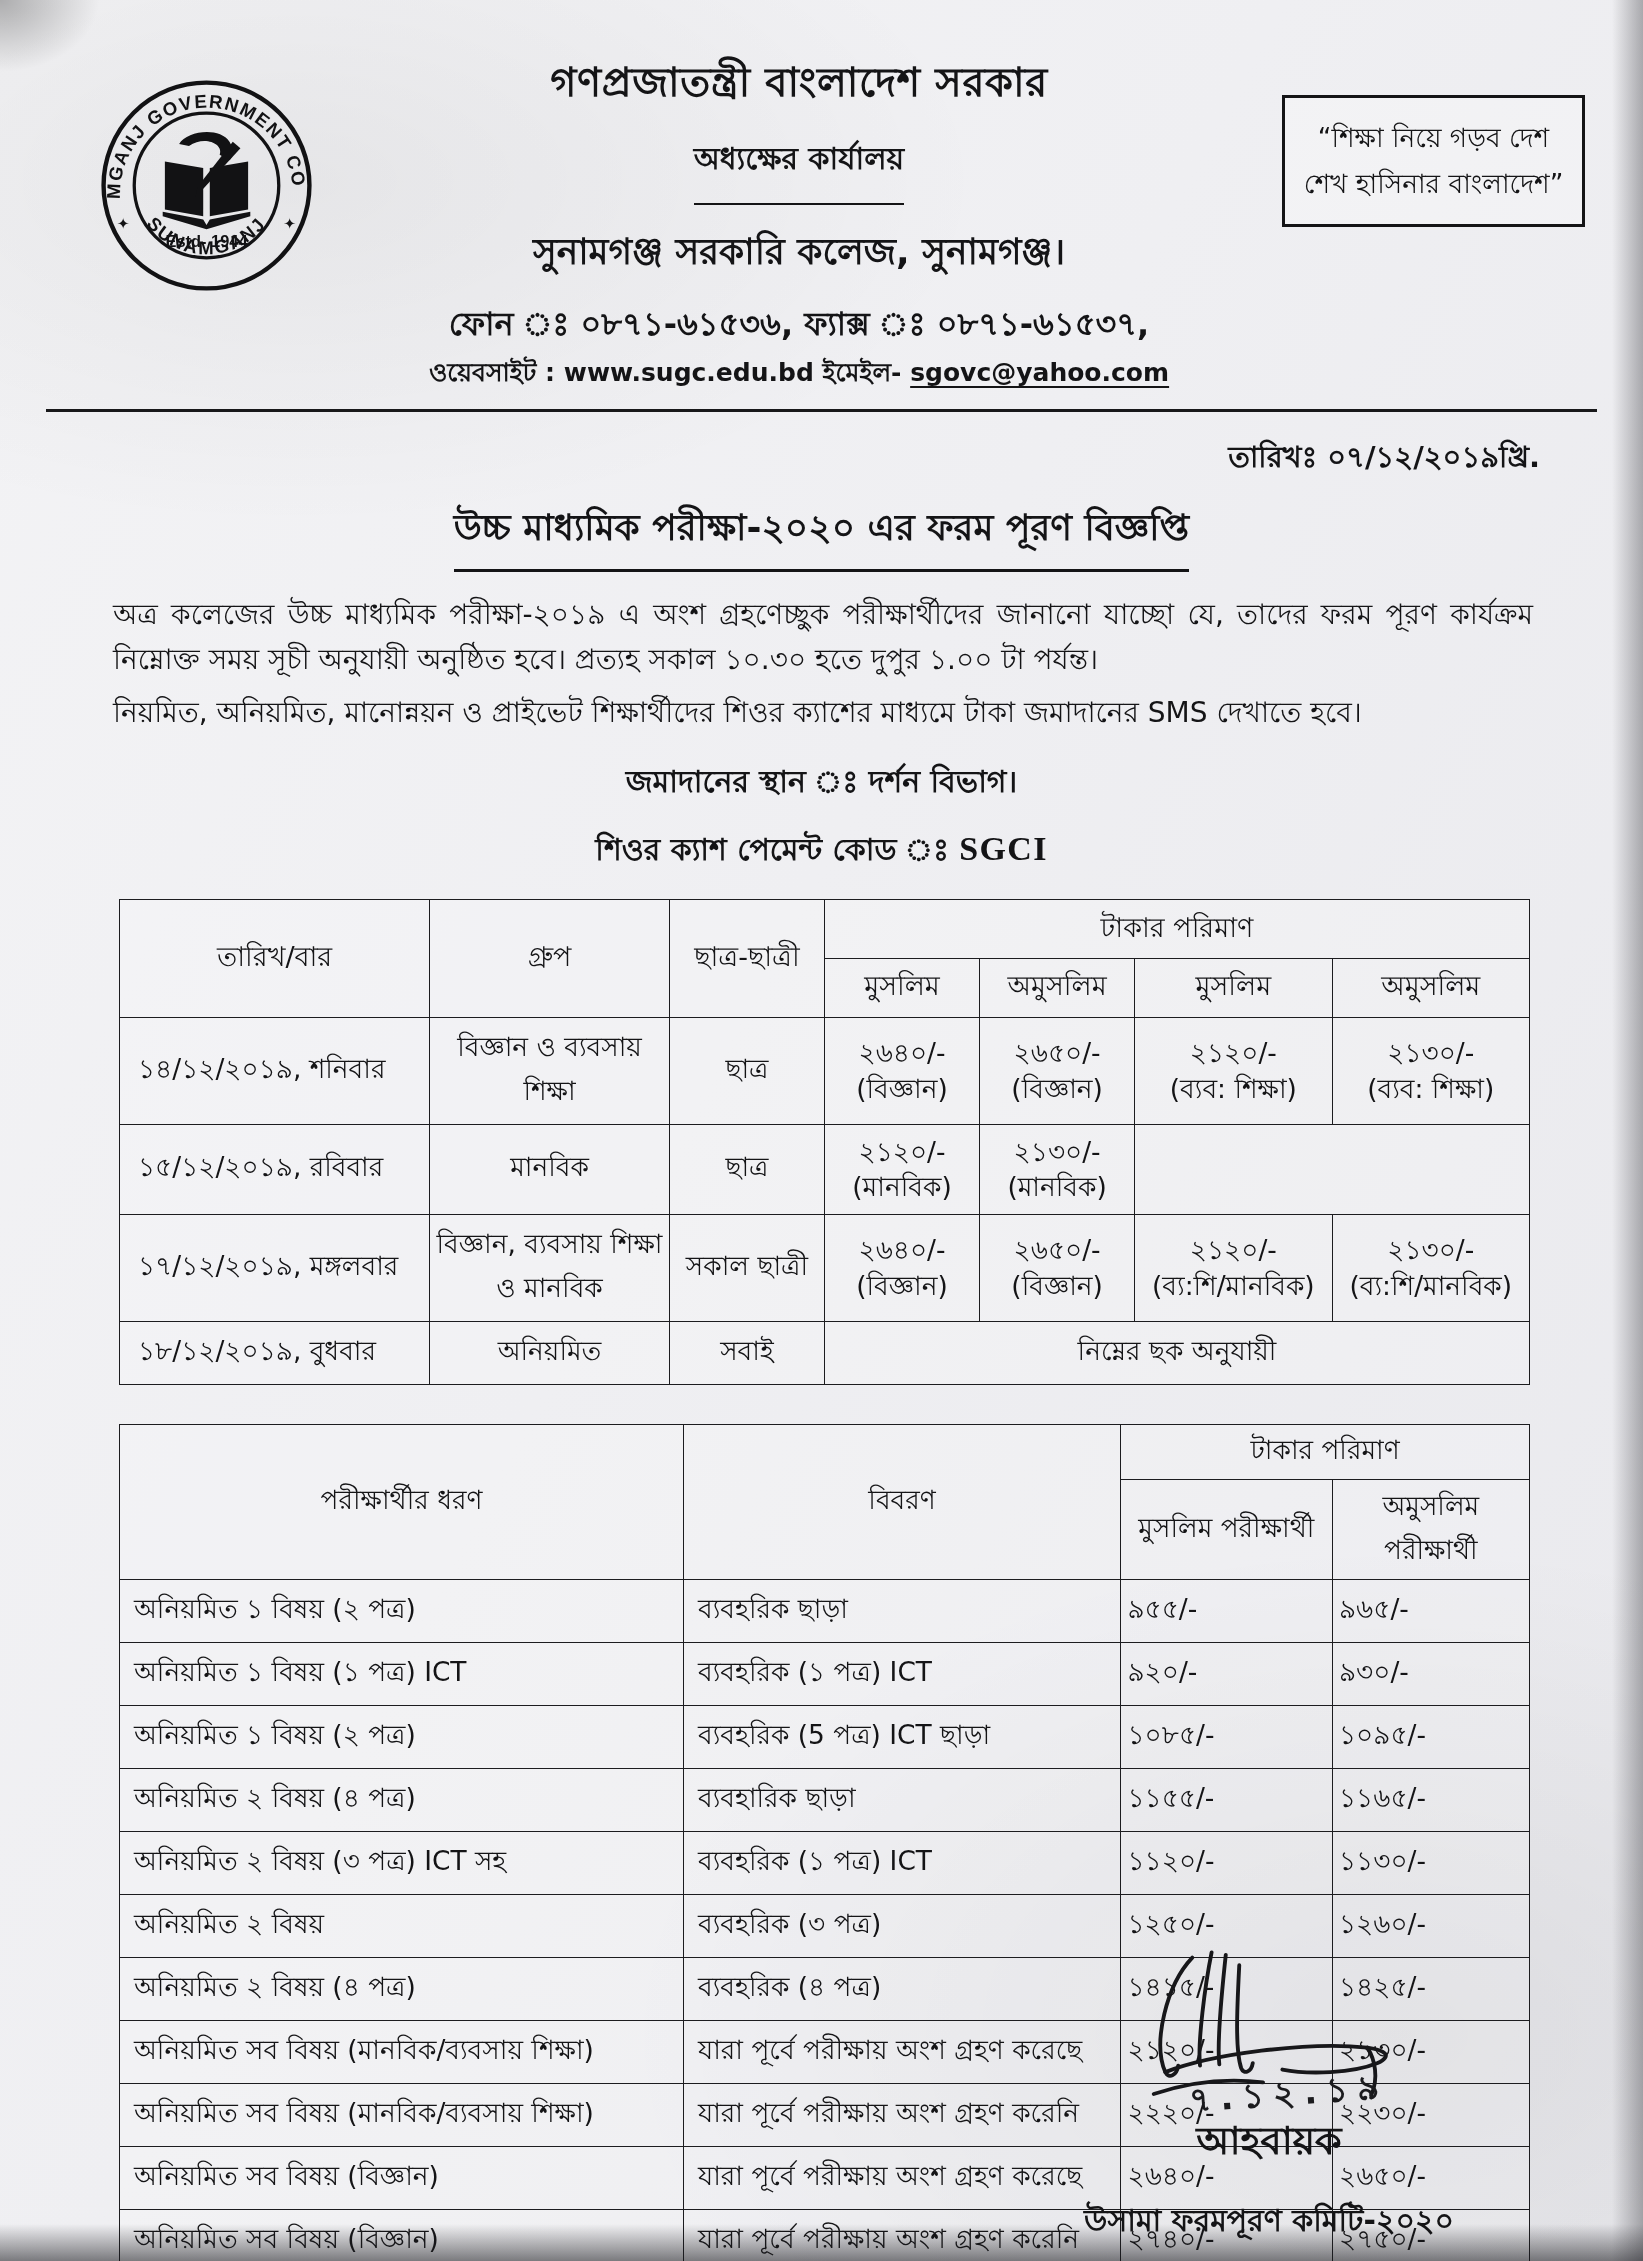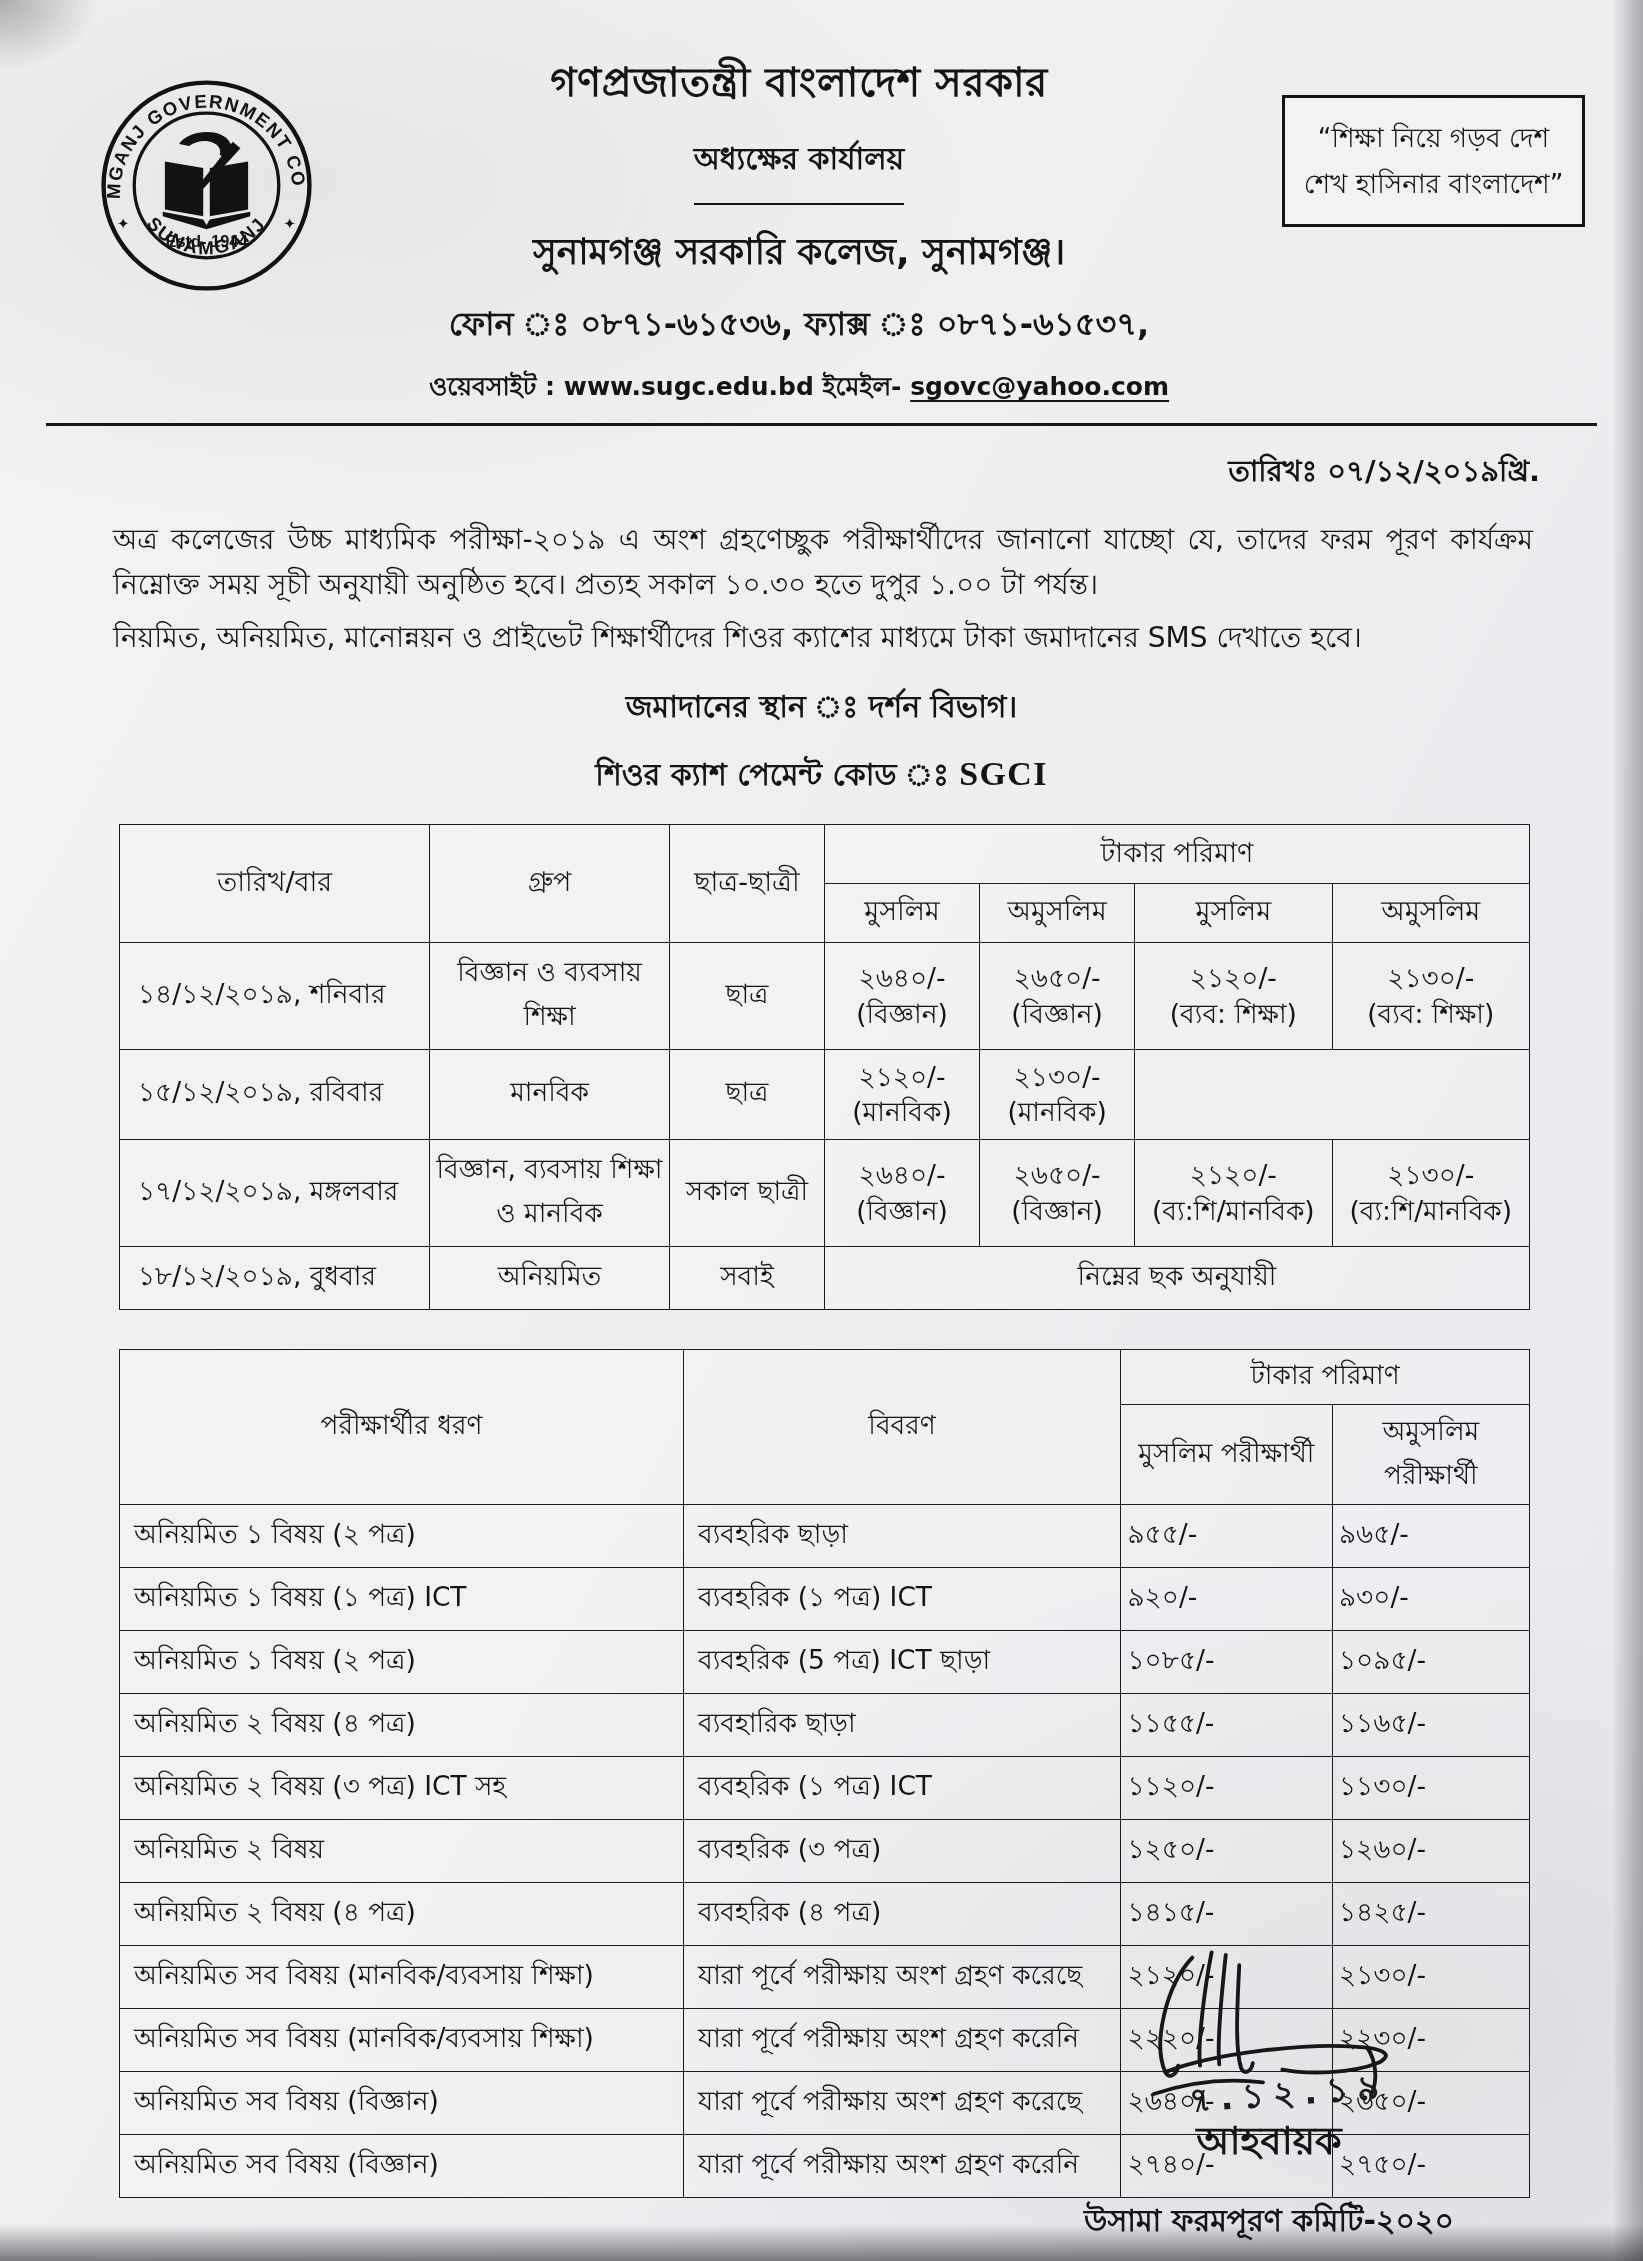--- a/index.html
+++ b/index.html
@@ -25,21 +25,21 @@
 
   
   .header { display:flex; align-items:flex-start; padding:37px 58px 0 97px; }
   .logo { width:219px; flex:0 0 219px; margin-top:39px; }
   .head-center { flex:1; text-align:center; padding:0 6.4px; }
   .govt-title { font-size:40px; font-weight:bold; letter-spacing:0.6px; margin-top:14px; }
   .office { display:inline-block; font-size:30px; font-weight:bold; margin-top:17px;
     border-bottom:2.6px solid #141416; padding-bottom:17px; }
   .college { font-size:36px; font-weight:bold; margin-top:19.3px; }
   .phone { font-size:32px; font-weight:bold; margin-top:15px; }
-  .webline { font-size:25px; font-weight:bold; margin-top:14px; }
+  .webline { font-size:25px; font-weight:bold; }
   .webline .email { text-decoration:underline; text-underline-offset:5.2px; }
   .slogan-box { flex:0 0 303px; width:303px; border:3.2px solid #141416;
     margin-top:58px; padding:17px 9px; text-align:center;
     font-size:26.4px; line-height:1.75; background:rgba(255,255,255,0.25); }
 
   .top-rule { margin:13px 46px 0 46px; border-top:3.2px solid #18181a; }
 
   .date-line { text-align:right; margin:22px 103px 0 0; font-size:29px; font-weight:bold; }
 
   .title-wrap { text-align:center; margin-top:17px; }
@@ -124,20 +124,23 @@
     <div class="slogan-box">
       <div>“শিক্ষা নিয়ে গড়ব দেশ</div>
       <div>শেখ হাসিনার বাংলাদেশ”</div>
     </div>
   </div>
 
   <div class="top-rule"></div>
 
   <div class="date-line">তারিখঃ ০৭/১২/২০১৯খ্রি.</div>
 
+  <div class="title-wrap">
+    <div class="notice-title">উচ্চ মাধ্যমিক পরীক্ষা-২০২০ এর ফরম পূরণ বিজ্ঞপ্তি</div>
+  </div>
 
   <div class="body-text">অত্র কলেজের উচ্চ মাধ্যমিক পরীক্ষা-২০১৯ এ অংশ গ্রহণেচ্ছুক পরীক্ষার্থীদের জানানো যাচ্ছো যে, তাদের ফরম পূরণ কার্যক্রম নিম্নোক্ত সময় সূচী অনুযায়ী অনুষ্ঠিত হবে। প্রত্যহ সকাল ১০.৩০ হতে দুপুর ১.০০ টা পর্যন্ত।</div>
   <div class="body-text2">নিয়মিত, অনিয়মিত, মানোন্নয়ন ও প্রাইভেট শিক্ষার্থীদের শিওর ক্যাশের মাধ্যমে টাকা জমাদানের SMS দেখাতে হবে।</div>
 
   <div class="center-line">জমাদানের স্থান ঃ দর্শন বিভাগ।</div>
   <div class="code-line"><span>শিওর ক্যাশ পেমেন্ট কোড ঃ </span><span class="code-latin">SGCI</span></div>
 
   <table class="t1">
     <colgroup>
       <col style="width:22%">

